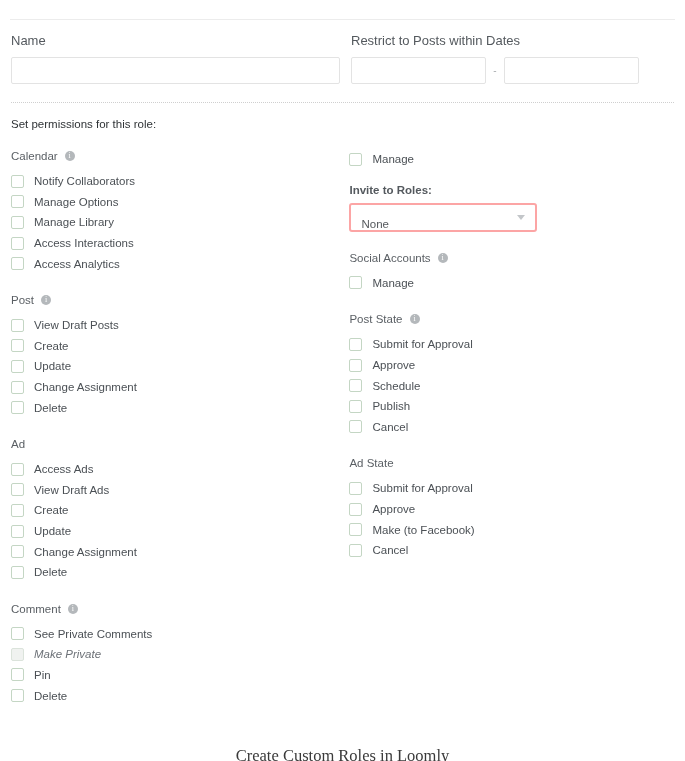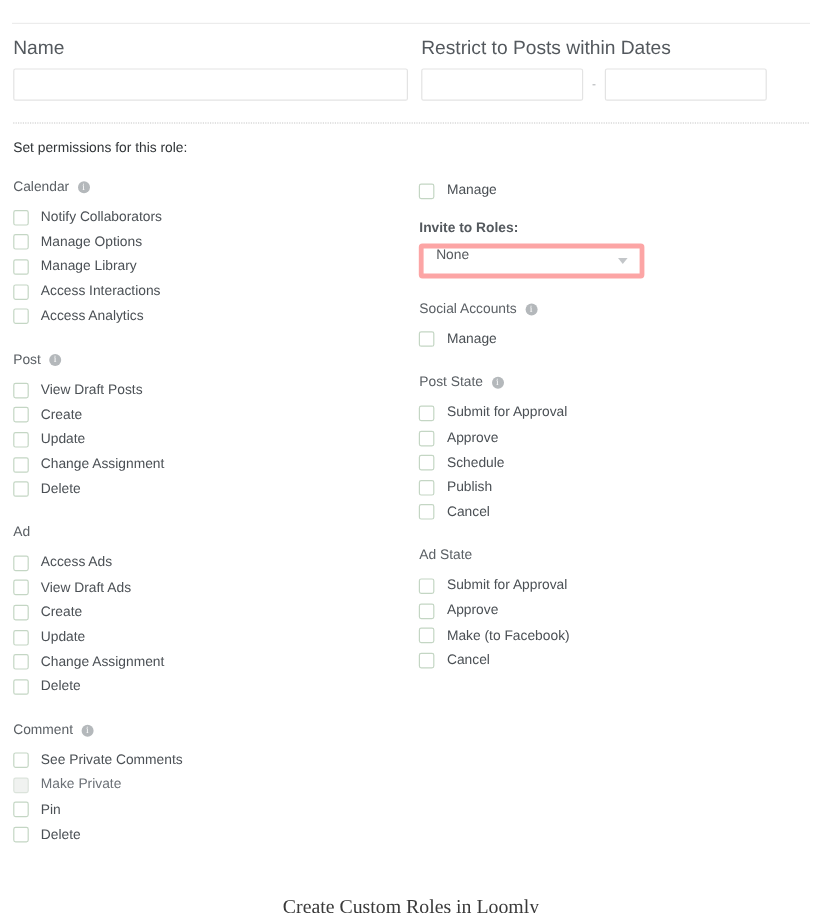--- a/index.html
+++ b/index.html
@@ -39,21 +39,21 @@
 
   
   .form-row {
     display: flex;
     padding: 14px 11px 0 11px;
   }
   .field-name { width: 330px; }
   .field-dates { margin-left: 10px; }
 
   .field-label {
-    font-size: 16px;
+    font-size: 13px;
     color: #54595e;
     margin-bottom: 9px;
     line-height: 14px;
   }
   .text-input {
     height: 27px;
     border: 1px solid #e3e3e3;
     border-radius: 2px;
     background: #fff;
     font-size: 11.5px;
@@ -144,38 +144,38 @@
     background: #f0f2f0;
     border-color: #dbe3db;
   }
   .cb-label {
     font-size: 11.5px;
     color: #4b5055;
     margin-left: 10px;
     line-height: 14px;
     white-space: nowrap;
   }
-  .cb-label.disabled { color: #6c7177; }
+  .cb-label.disabled { color: #6c7177; font-style: italic; }
 
   
   .select-label {
     font-size: 11.5px;
     color: #54595e;
     margin: 14px 0 7px 0;
     font-weight: bold;
   }
   .select-box {
     position: relative;
     width: 188px;
     height: 29px;
-    border: 4px solid #fca5a5;
+    border: 2px solid #fca5a5;
     border-radius: 3px;
     background: #fff;
     display: flex;
-    align-items: flex-start;
+    align-items: flex-end;
     padding: 0 10px;
   }
   .select-value {
     font-size: 11.5px;
     color: #55595d;
   }
   .select-arrow {
     position: absolute;
     right: 10px; top: 50%;
     margin-top: -2px;

